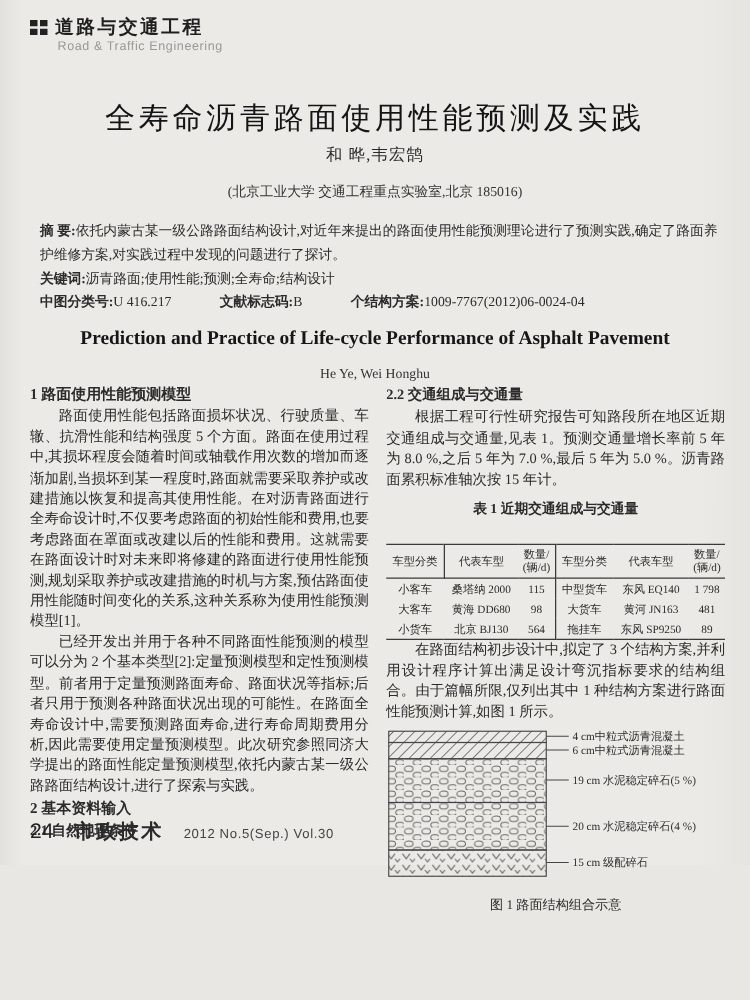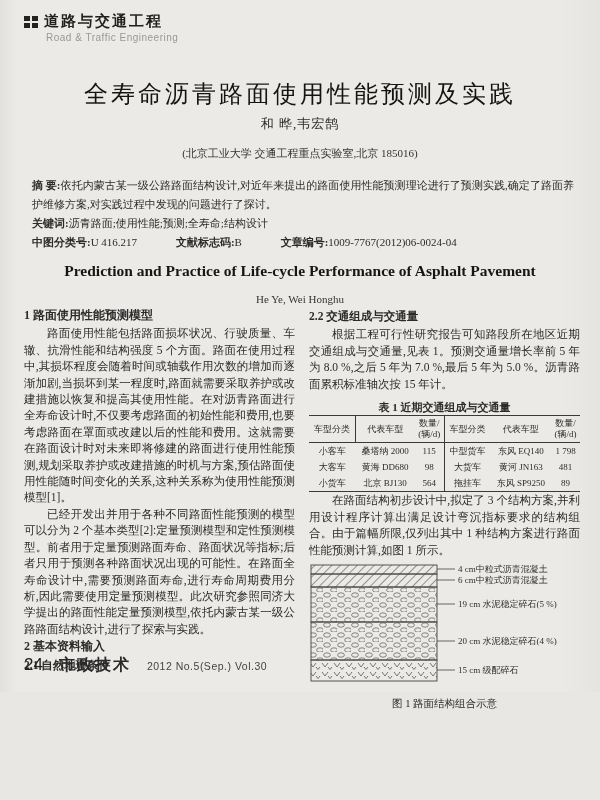--- a/index.html
+++ b/index.html
@@ -33,21 +33,21 @@
   
   .etitle{position:absolute;top:262px;left:0;width:100%;text-align:center;font-weight:bold;font-size:15.5px;color:#161616;}
   .eauthors{position:absolute;top:293px;left:0;width:100%;text-align:center;font-size:11px;color:#333;}
   
   .columns{position:absolute;top:306px;left:24px;width:556px;display:flex;gap:14px;}
   .col{width:271px;font-size:11.5px;line-height:16.4px;text-align:justify;}
   .h1{font-weight:bold;font-size:12px;margin:1px 0 2px 0;text-align:left;}
   .h2{font-weight:bold;font-size:11.5px;margin:2px 0 2px 0;text-align:left;}
   .p{text-indent:2em;margin:0;}
   
-  .tbl-cap{font-weight:bold;font-size:11px;text-align:center;margin:7px 0 0 0;}
+  .tbl-cap{font-weight:bold;font-size:11px;text-align:center;margin:7px 0 20px 0;}
   table.traffic{border-collapse:collapse;width:100%;font-size:9px;line-height:11px;
     border-top:1.5px solid #3a3a3a;border-bottom:1.5px solid #3a3a3a;}
   table.traffic th{font-weight:normal;border-bottom:.8px solid #3a3a3a;padding:2px 1px;text-align:center;white-space:pre-line;}
   table.traffic td{padding:2.5px 1px;text-align:center;white-space:nowrap;}
   table.traffic .div-l{border-left:1px solid #3a3a3a;}
   table.traffic .div-r{border-right:1px solid #3a3a3a;}
   
   .figure{margin-top:4px;}
   .fig-cap{font-size:10.5px;text-align:center;margin-top:4px;color:#2b2b2b;}
   svg text{font-family:"Liberation Serif","DejaVu Serif",serif;font-size:9px;fill:#2e2e2e;}
@@ -78,21 +78,21 @@
   <div class="title">全寿命沥青路面使用性能预测及实践</div>
   <div class="authors">和  晔,韦宏鹄</div>
   <div class="affil">(北京工业大学 交通工程重点实验室,北京  185016)</div>
 
   <div class="abstract">
     <div><b>摘  要:</b><span>依托内蒙古某一级公路路面结构设计,对近年来提出的路面使用性能预测理论进行了预测实践,确定了路面养护维修方案,对实践过程中发现的问题进行了探讨。</span></div>
     <div><b>关键词:</b><span>沥青路面;使用性能;预测;全寿命;结构设计</span></div>
     <div class="meta-line">
       <span><b>中图分类号:</b><span>U 416.217</span></span>
       <span><b>文献标志码:</b><span>B</span></span>
-      <span><b>文章编号:</b><span>1009-7767(2012)06-0024-04</span></span>
+      <span><b>个结构方案:</b><span>1009-7767(2012)06-0024-04</span></span>
     </div>
   </div>
 
   <div class="etitle">Prediction and Practice of Life-cycle Performance of Asphalt Pavement</div>
   <div class="eauthors">He Ye, Wei Honghu</div>
 
   <div class="columns">
 
     <div class="col">
       <div class="h1">1  路面使用性能预测模型</div>

